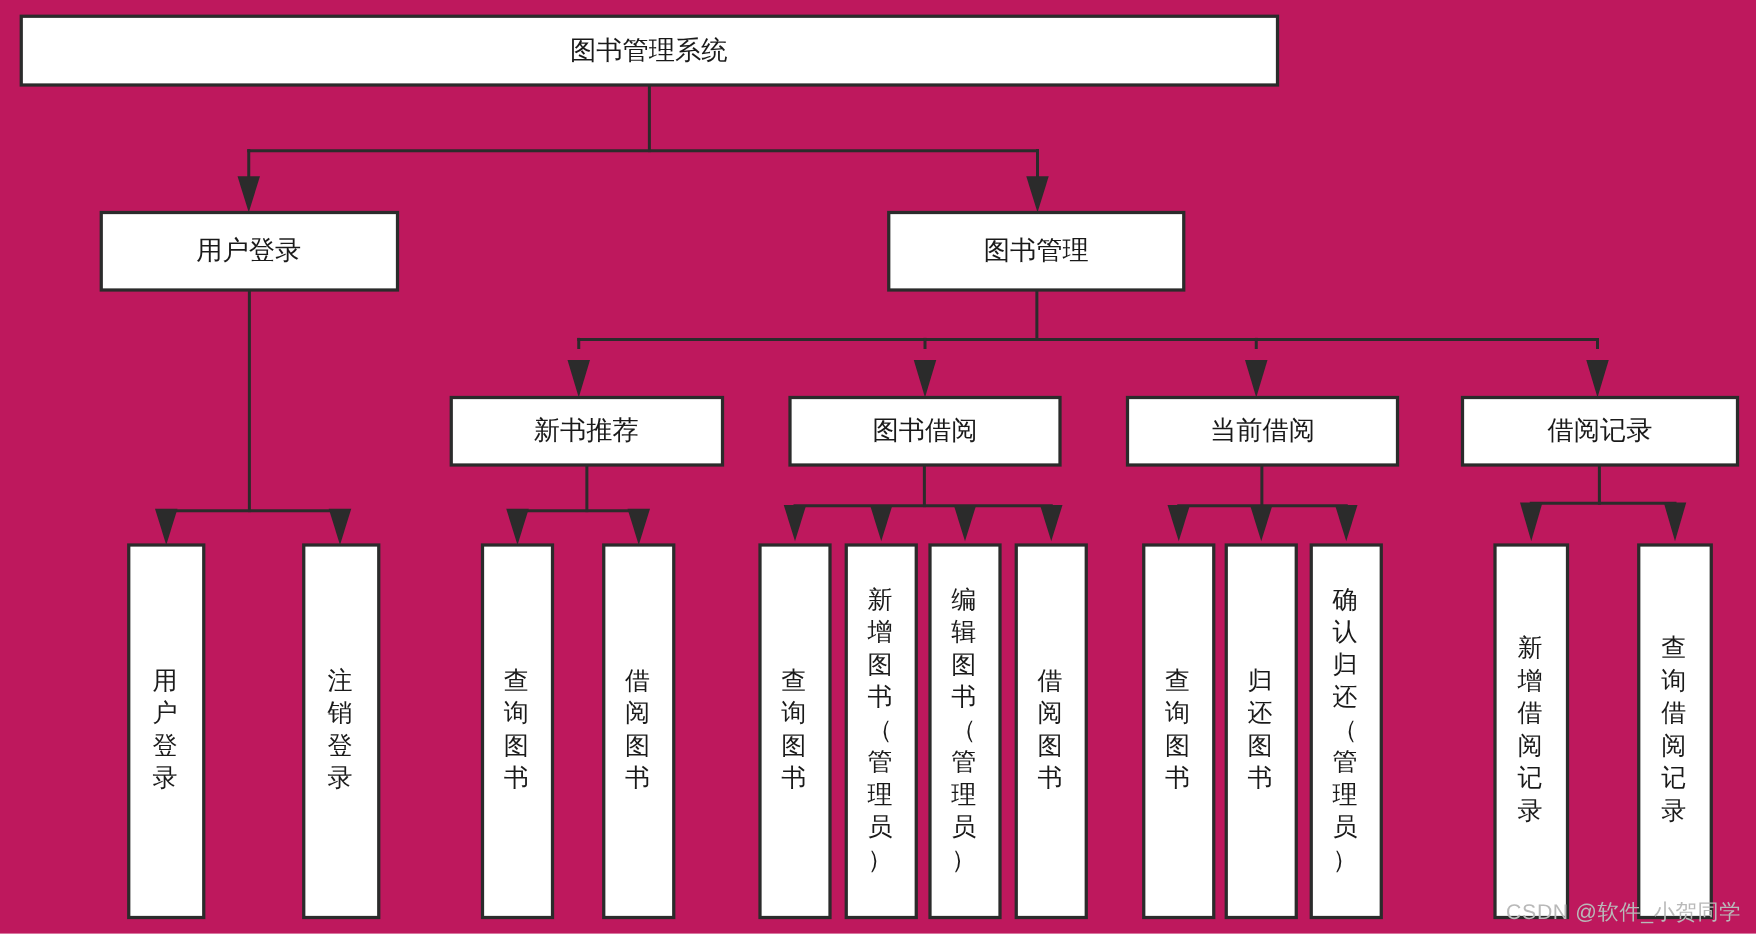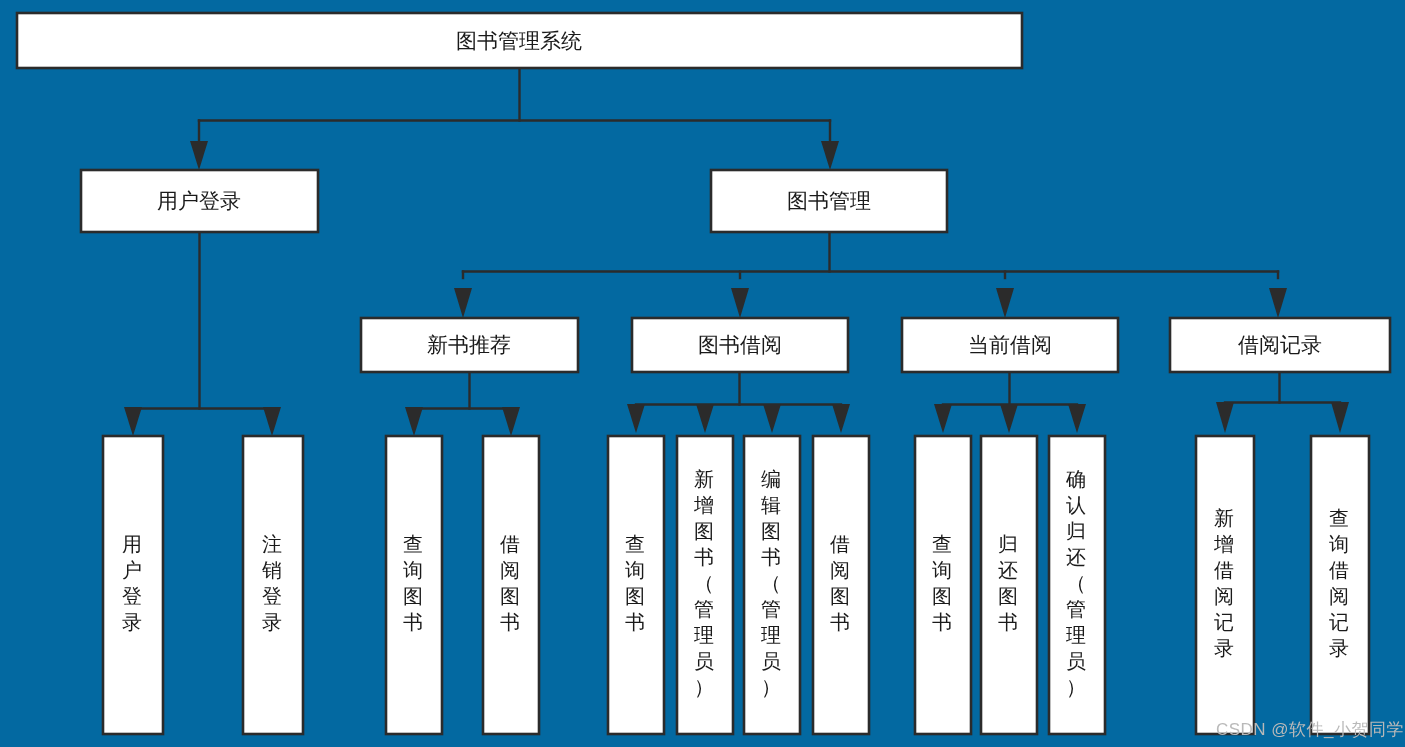--- a/index.html
+++ b/index.html
@@ -8,21 +8,21 @@
     padding: 0;
     background: #ffffff;
   }
   body {
     font-family: "Liberation Sans", "DejaVu Sans", sans-serif;
   }
   #diagram-root {
     position: relative;
     width: 1405px;
     height: 747px;
-    background: #0369a1;
+    background: #be185d;
     overflow: hidden;
     text-decoration: underline;
   }
   svg#tree-svg {
     position: absolute;
     left: 0;
     top: 0;
     width: 1405px;
     height: 747px;
     display: block;
@@ -48,21 +48,21 @@
     font-size: 21px;
     text-anchor: middle;
     dominant-baseline: middle;
   }
   .node-label.vertical {
     font-size: 20px;
     letter-spacing: 2px;
   }
   .watermark {
     position: absolute;
-    right: 1px;
+    right: 12px;
     bottom: 6px;
     font-family: "Liberation Sans", "DejaVu Sans", sans-serif;
     font-size: 17px;
     color: #b9b9b9;
     white-space: nowrap;
     letter-spacing: 0.5px;
     pointer-events: none;
   }
 </style>
 </head>

